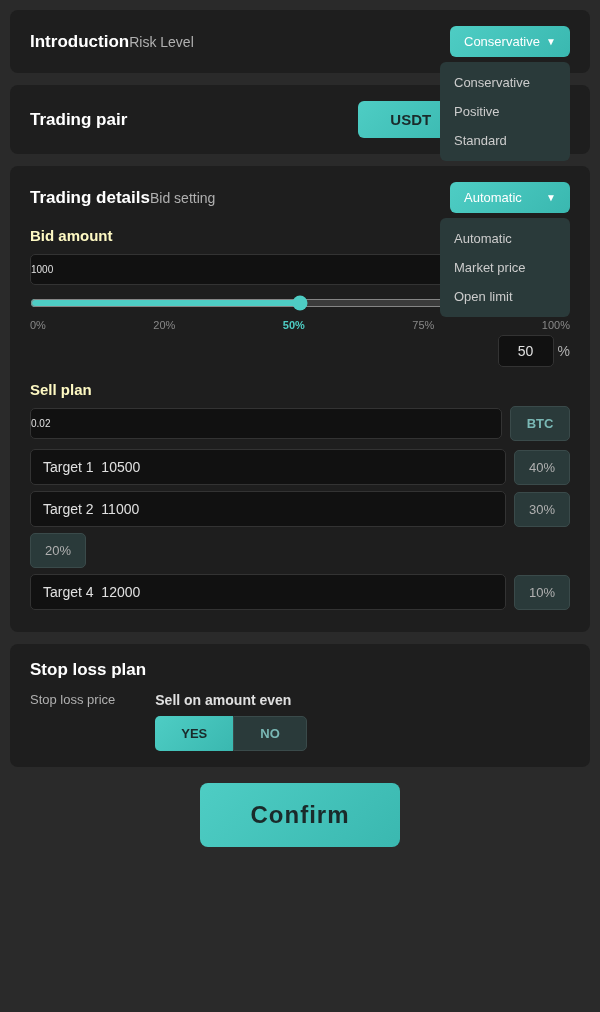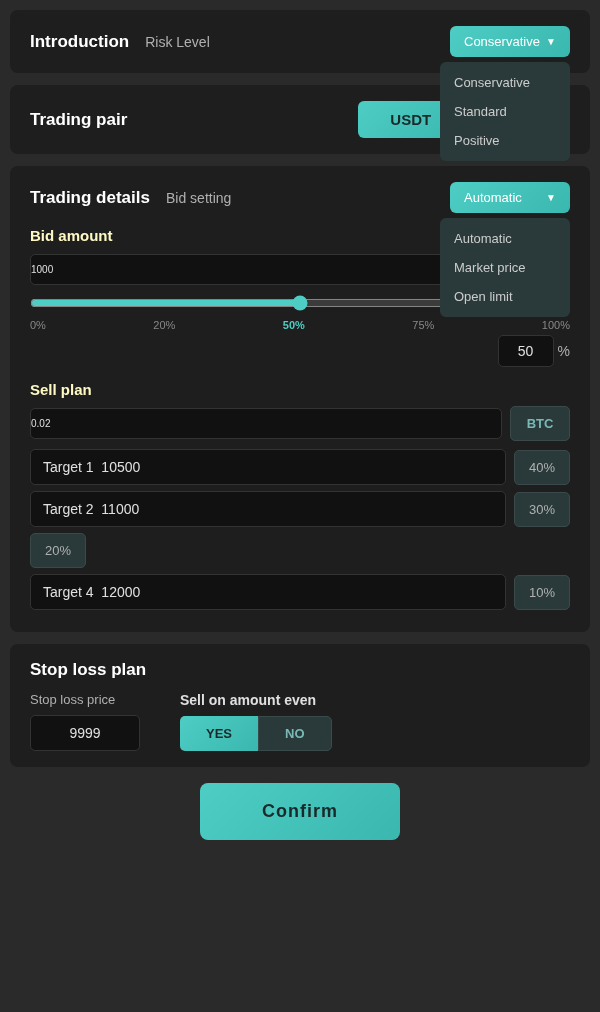--- a/index.html
+++ b/index.html
@@ -15,21 +15,20 @@
     .card {
       background-color: #1e1e1e;
       border-radius: 8px;
       padding: 16px 20px;
       margin-bottom: 12px;
     }
 
     .card-row {
       display: flex;
       align-items: center;
-      gap: 16px;
     }
 
     .section-title {
       font-weight: bold;
       font-size: 17px;
       color: #ffffff;
       white-space: nowrap;
     }
 
     .label-text {
@@ -278,21 +277,21 @@
     
     .confirm-btn {
       display: block;
       margin: 0 auto 20px auto;
       background: linear-gradient(135deg, #4ecdc4, #3ab8b0);
       border: none;
       border-radius: 8px;
       padding: 18px 0;
       width: 200px;
       color: #1a2a2a;
-      font-size: 18px;
+      font-size: 24px;
       font-weight: bold;
       cursor: pointer;
       letter-spacing: 1px;
     }
 
     .header-dropdown-group {
       display: flex;
       align-items: center;
       gap: 16px;
       flex: 1;
@@ -312,22 +311,22 @@
     <span class="section-title">Introduction</span>
     <div class="header-dropdown-group">
       <span class="label-text">Risk Level</span>
       <div class="dropdown-container">
         <button class="dropdown-btn">
           <span>Conservative</span>
           <span class="dropdown-arrow">▼</span>
         </button>
         <div class="dropdown-menu">
           <div class="dropdown-item">Conservative</div>
+          <div class="dropdown-item">Positive</div>
           <div class="dropdown-item">Standard</div>
-          <div class="dropdown-item">Positive</div>
         </div>
       </div>
     </div>
   </div>
 </div>
 
 <div class="card">
   <div class="card-row">
     <span class="section-title">Trading pair</span>
     <div style="display:flex; gap:12px; margin-left:auto;">
@@ -403,21 +402,20 @@
     <input class="target-input" type="text" value="Target 4  12000" style="">
     <div class="target-pct">10%</div>
   </div>
 </div>
 
 <div class="stop-loss-card">
   <span class="section-title">Stop loss plan</span>
   <div class="stop-loss-row">
     <div class="stop-loss-col">
       <span class="col-label">Stop loss price</span>
-      <input class="stop-input" type="text" value="9999" style="">
     </div>
     <div class="stop-loss-col">
       <span class="col-label" style="font-weight:bold; color:#e0e0e0; font-size:14px;">Sell on amount even</span>
       <div class="yes-no-row">
         <button class="yn-btn yes">YES</button>
         <button class="yn-btn no">NO</button>
       </div>
     </div>
   </div>
 </div>

